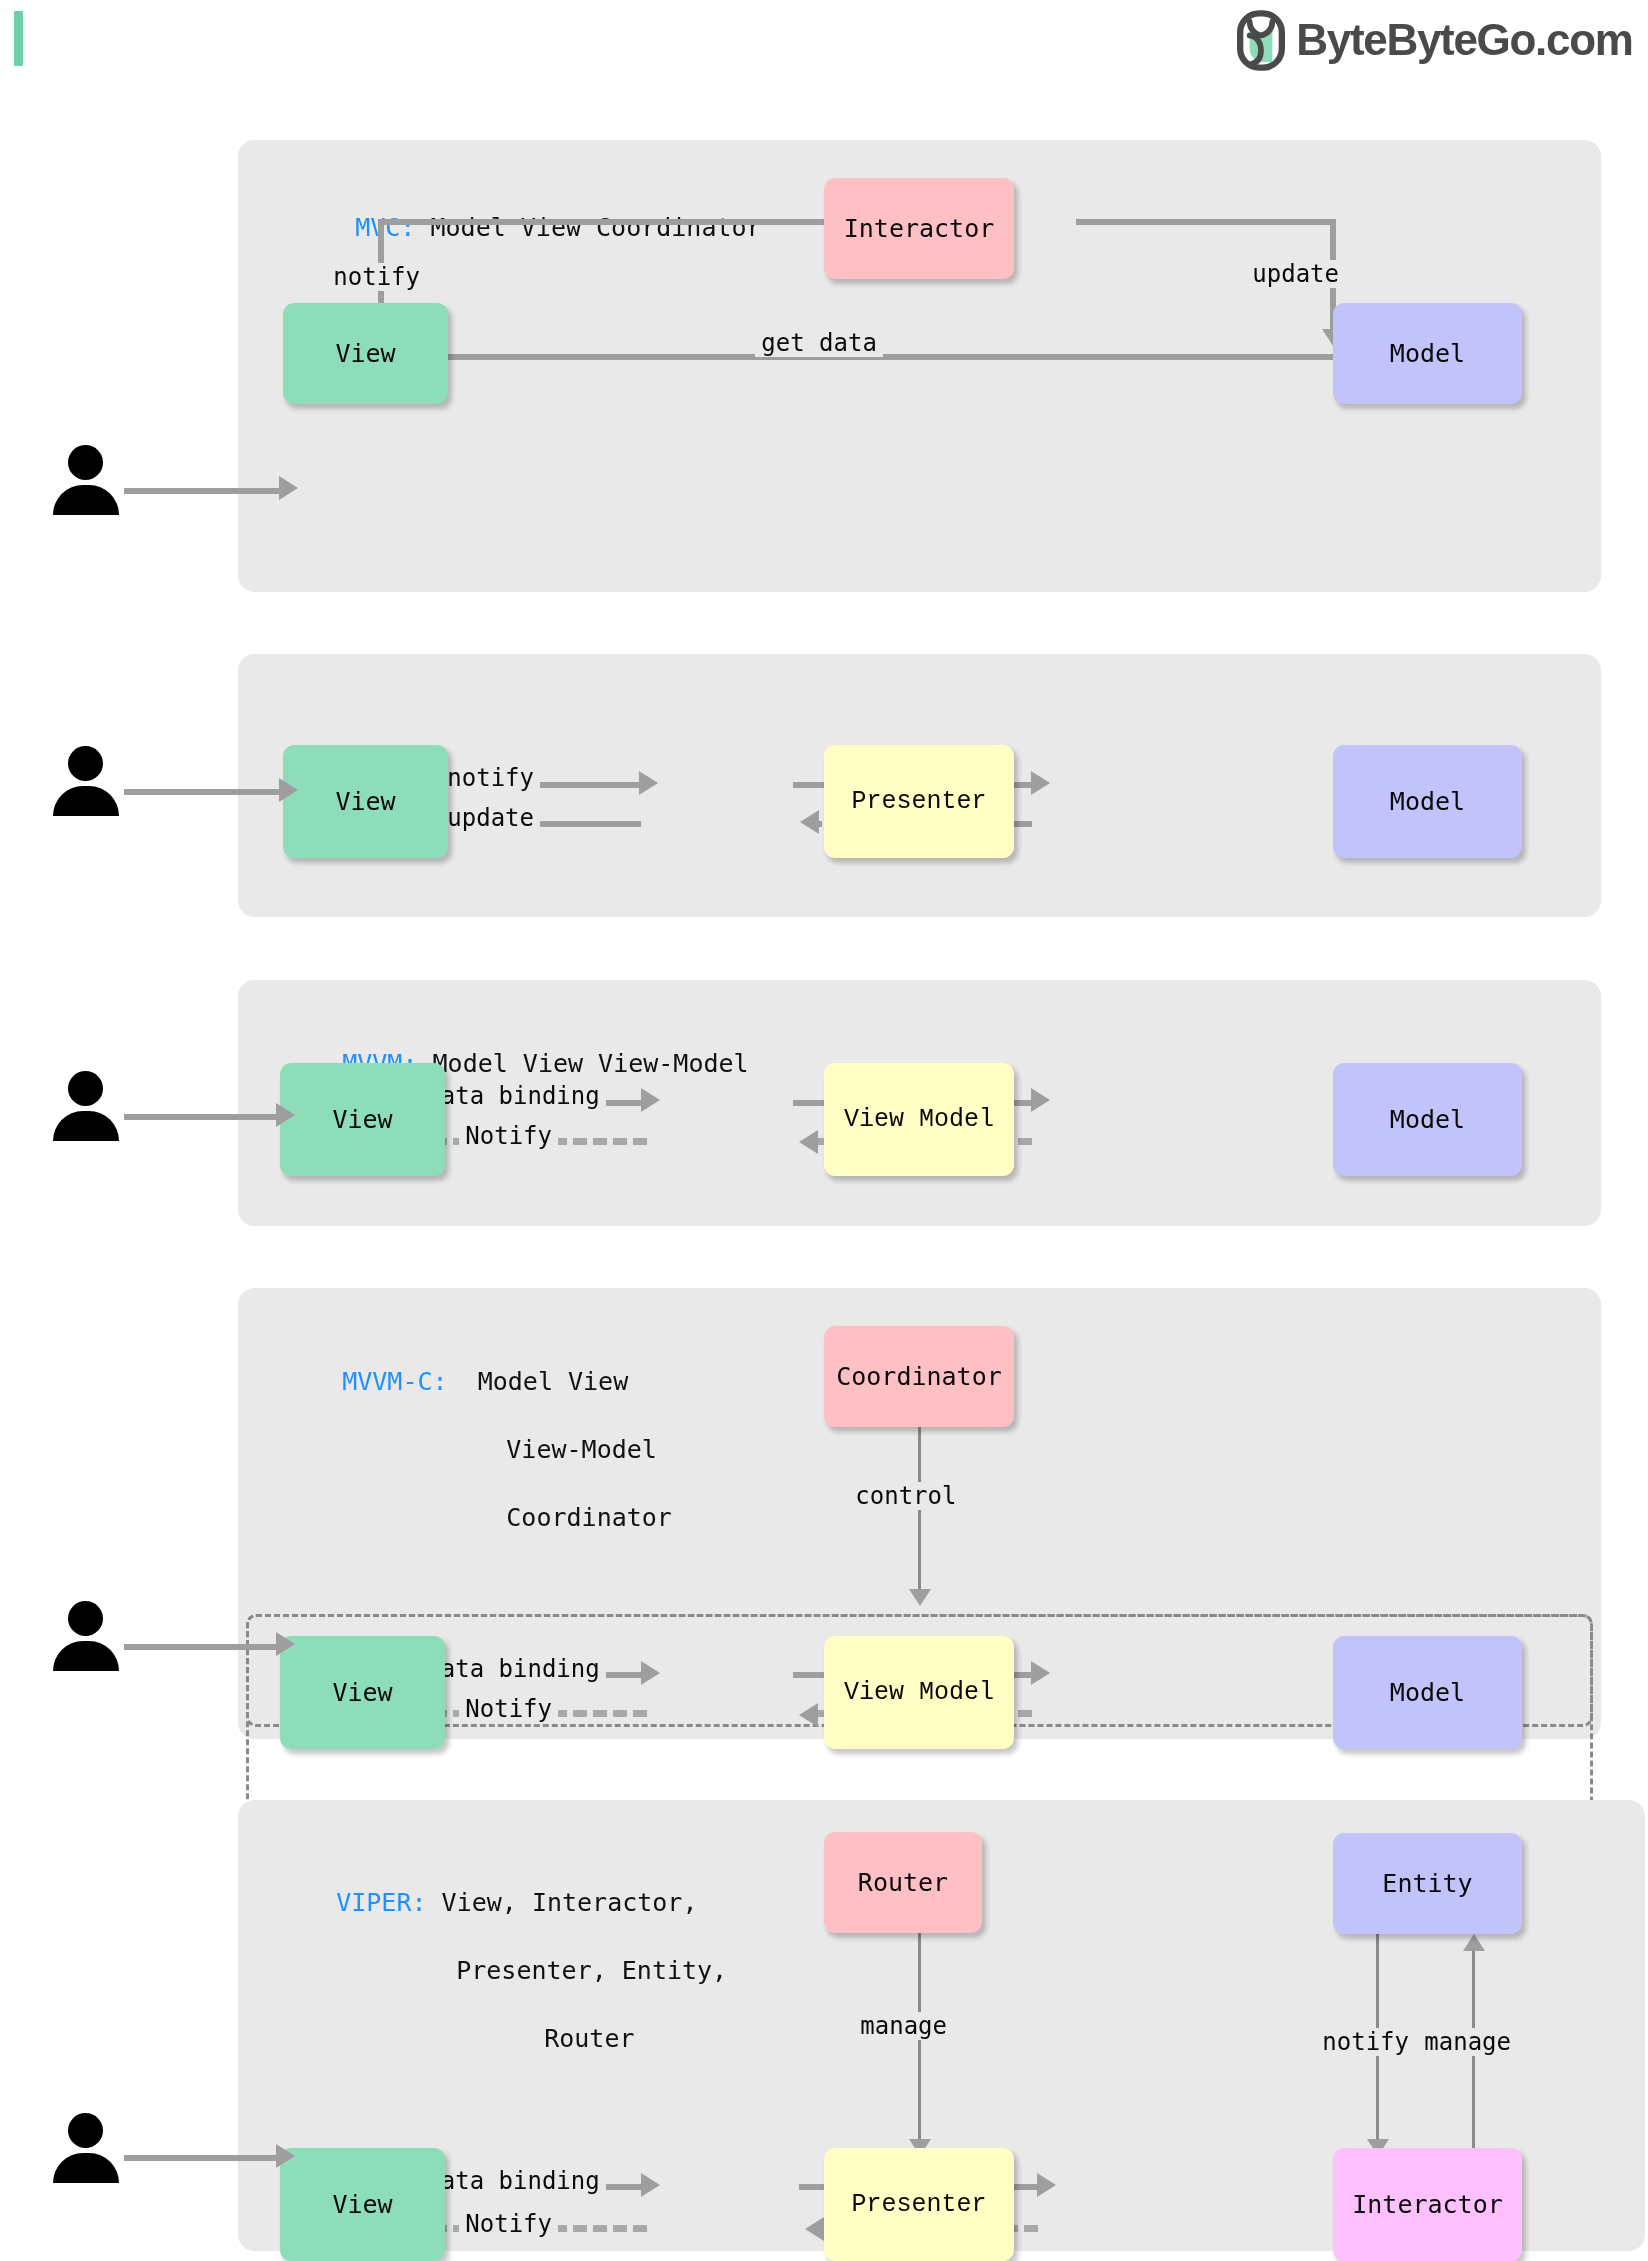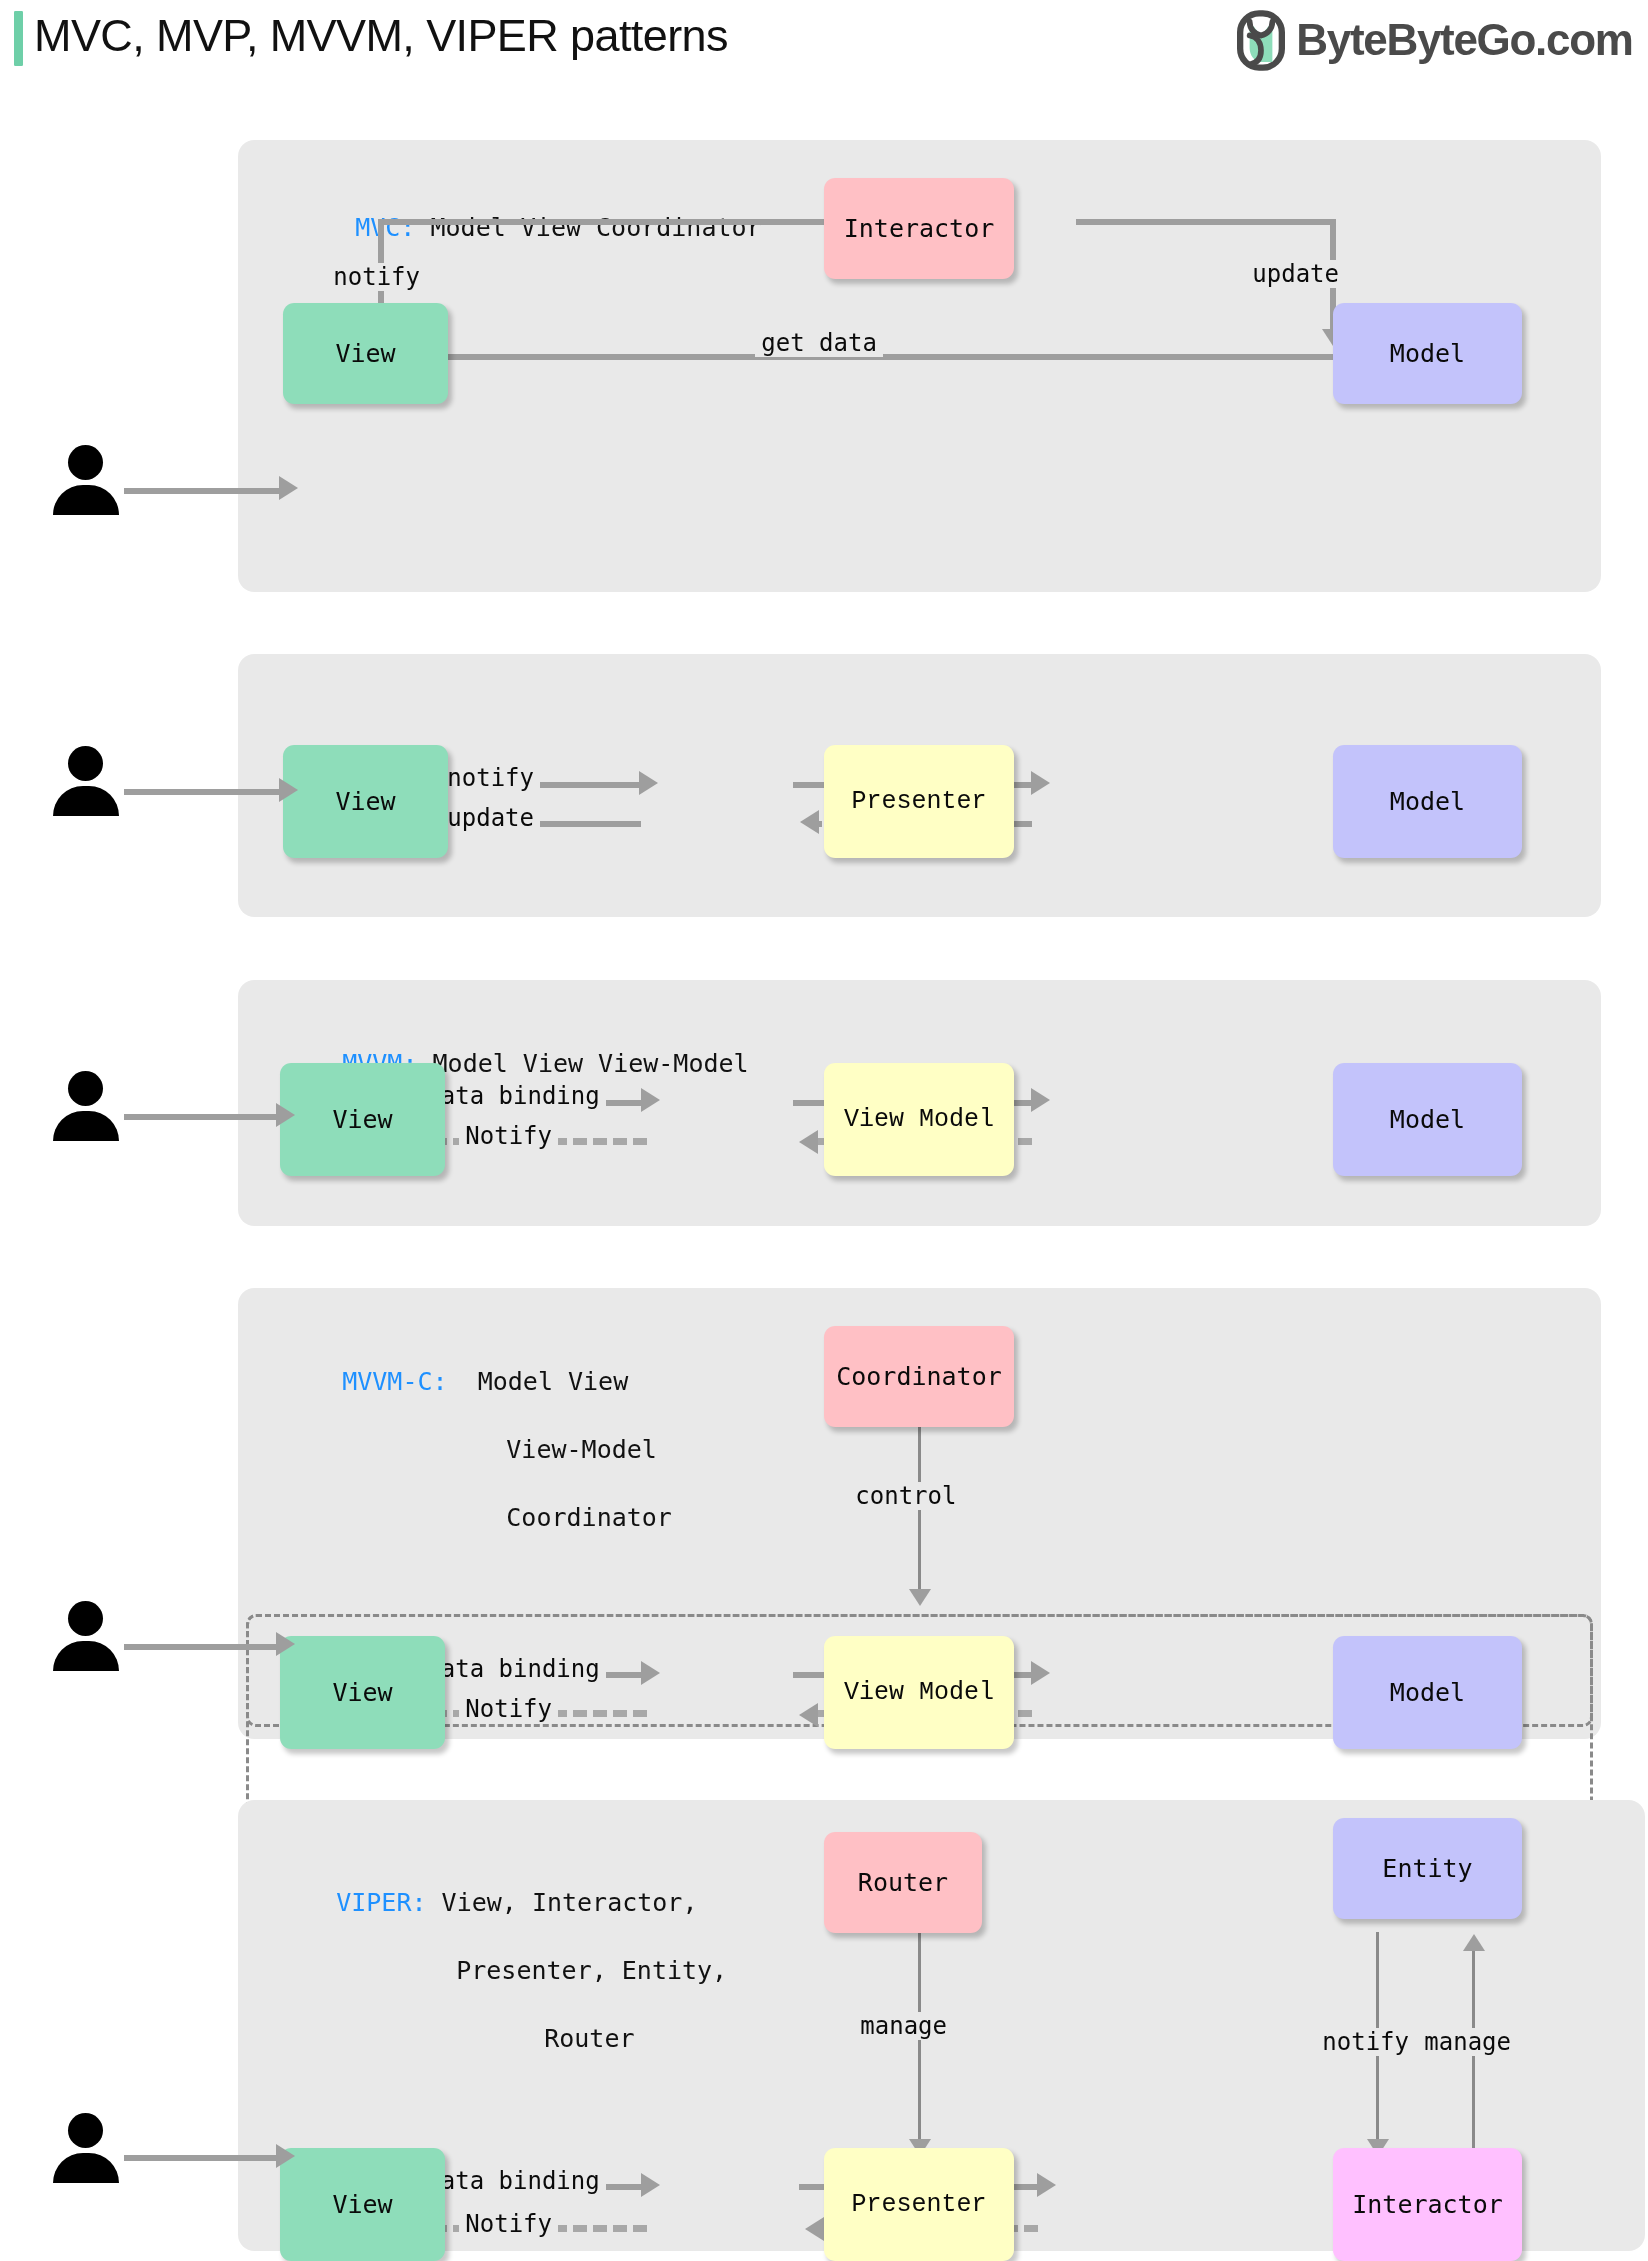--- a/index.html
+++ b/index.html
@@ -64,21 +64,20 @@
   .elabel{position:absolute;font-size:24px;color:#0a0a0a;white-space:nowrap;
           background:#E9E9E9;padding:0 6.3px;}
 
   .dashbox{position:absolute;border:3.8px dashed #8A8A8A;border-radius:10px;}
 </style>
 </head>
 <body>
 
 <div id="header">
   <div id="title-bar"></div>
-  <div id="title-text">MVC, MVP, MVVM, VIPER patterns</div>
   <div id="brand">
     <div id="brand-mark">
       <svg width="48" height="61" viewBox="0 0 76 96">
         <rect x="5" y="5" width="66" height="86" rx="30" ry="30" fill="none" stroke="#4a4a4a" stroke-width="10"></rect>
         <path d="M20 18 L38 40 L56 18 L56 82 L38 82 C28 82 20 72 20 60 Z" fill="#8EDDBA"></path>
         <path d="M20 18 C20 30 28 38 38 40" fill="none" stroke="#4a4a4a" stroke-width="9" stroke-linecap="round"></path>
         <path d="M56 18 C56 30 48 38 38 40" fill="none" stroke="#4a4a4a" stroke-width="9" stroke-linecap="round"></path>
         <path d="M20 40 C32 42 38 52 38 64 C38 76 32 84 20 86" fill="none" stroke="#4a4a4a" stroke-width="9" stroke-linecap="round"></path>
       </svg>
     </div>
@@ -280,21 +279,21 @@
   <div class="arrow arr-l" style="left:176px;top:417px;"></div>
   <div class="elabel" style="left:221px;top:410px;">Notify</div>
 
   <div class="hline dash" style="left:586px;top:425px;width:214px;"></div>
   <div class="arrow arr-l" style="left:567px;top:417px;"></div>
   <div class="elabel" style="left:611px;top:410px;">Notify</div>
 
   <div class="node pink" style="left:586px;top:31.5px;width:158px;height:101px;">
     <span>Router</span>
   </div>
-  <div class="node purple" style="left:1095px;top:18px;width:189px;height:101px;">
+  <div class="node purple" style="left:1095px;top:33px;width:189px;height:101px;">
     <span>Entity</span>
   </div>
   <div class="node green" style="left:42px;top:348px;width:165px;height:113px;">
     <span>View</span>
   </div>
   <div class="node yellow" style="left:586px;top:348px;width:190px;height:113px;">
     <span>Presenter</span>
   </div>
   <div class="node magenta" style="left:1095px;top:348px;width:189px;height:113px;">
     <span>Interactor</span>

